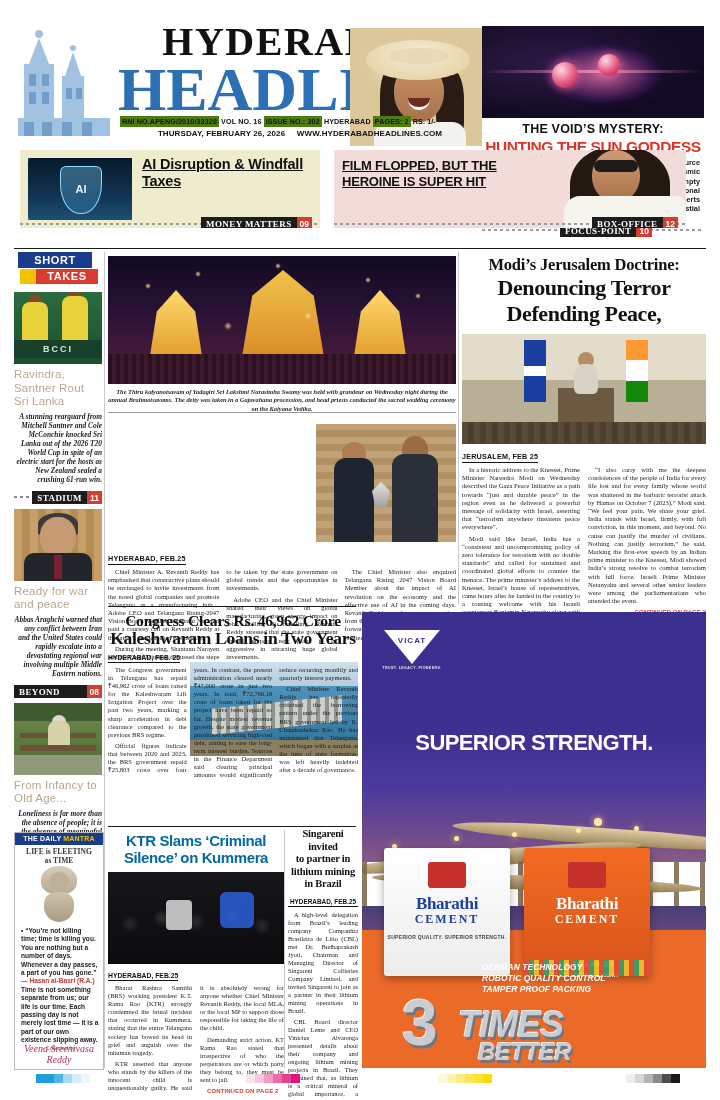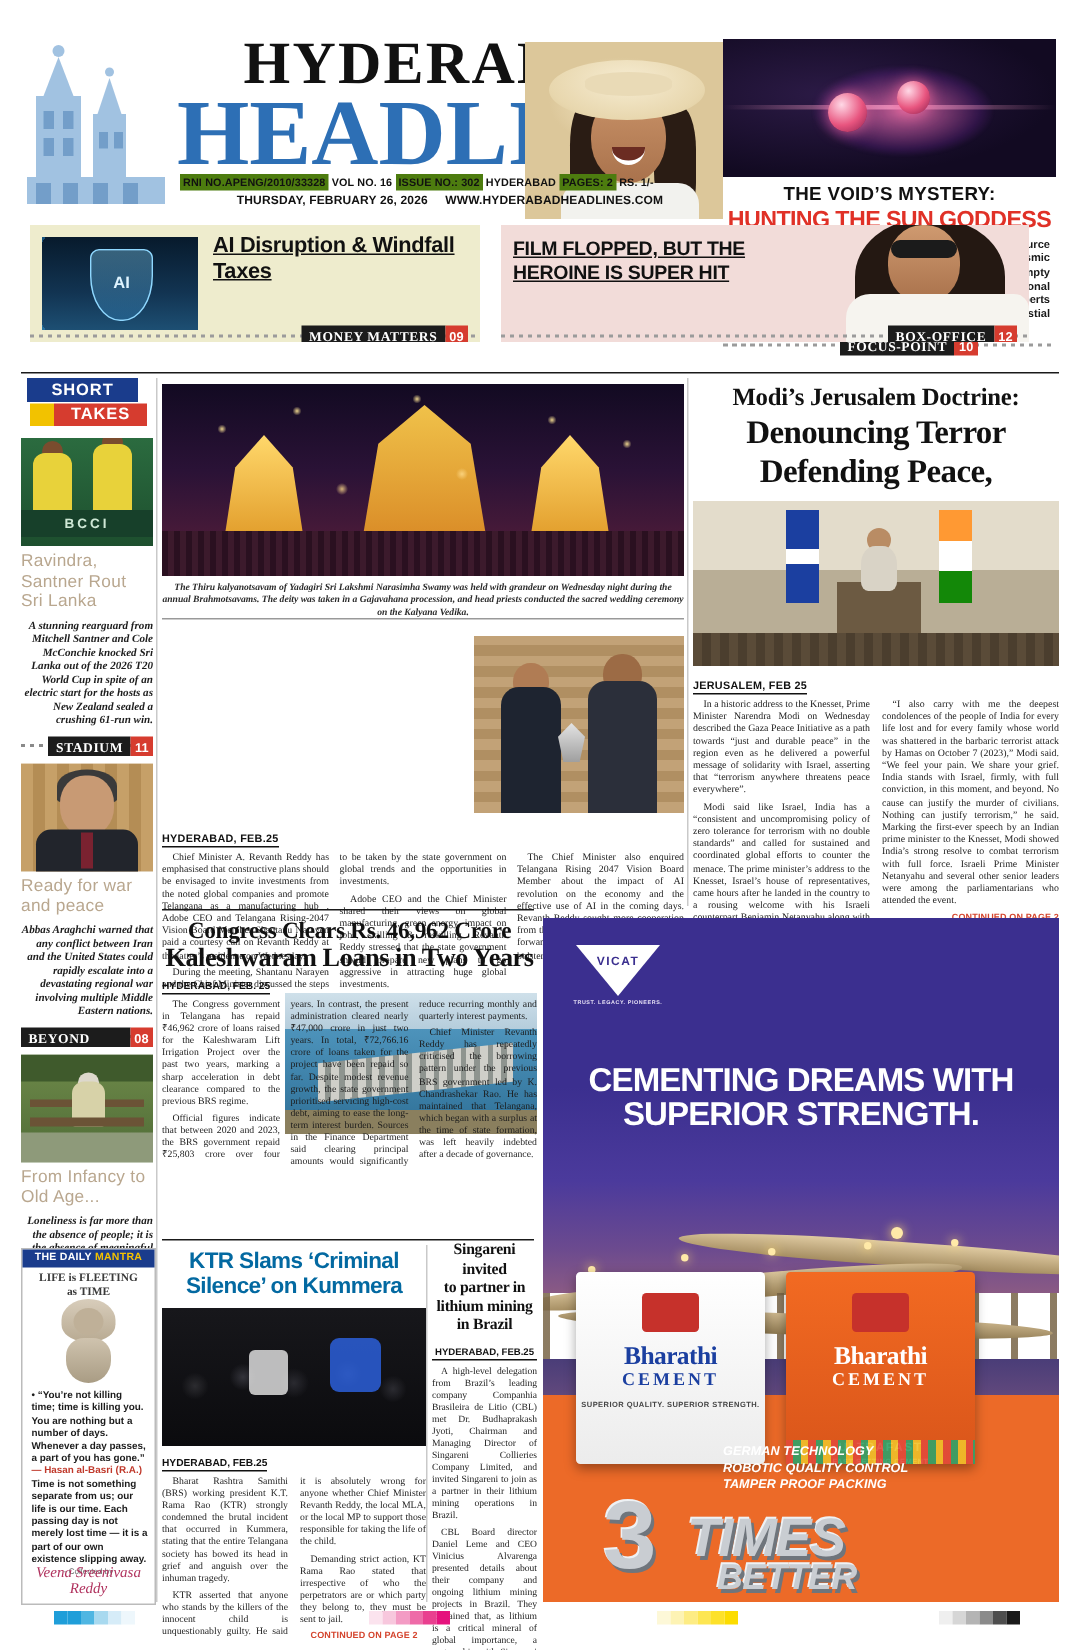--- a/index.html
+++ b/index.html
@@ -900,21 +900,21 @@
   <div id="ad">
     <div class="ad-sky"></div>
 
     <div class="ad-logo">
       <div class="tri"></div>
       <div class="txt">VICAT</div>
       <div class="tag">TRUST. LEGACY. PIONEERS.</div>
     </div>
 
     <div class="ad-head">
-      <span>CEMENTING DREAMS WITH</span><br>
+      <br>
       <span>SUPERIOR STRENGTH.</span>
     </div>
 
     <div class="ad-bridge">
       <div class="deck2"></div>
       <div class="deck1"></div>
       <div class="pillars"></div>
       <div class="deck3"></div>
       <div class="riv"></div>
       <div class="lamp" style="left:30px;top:22px;"></div>

